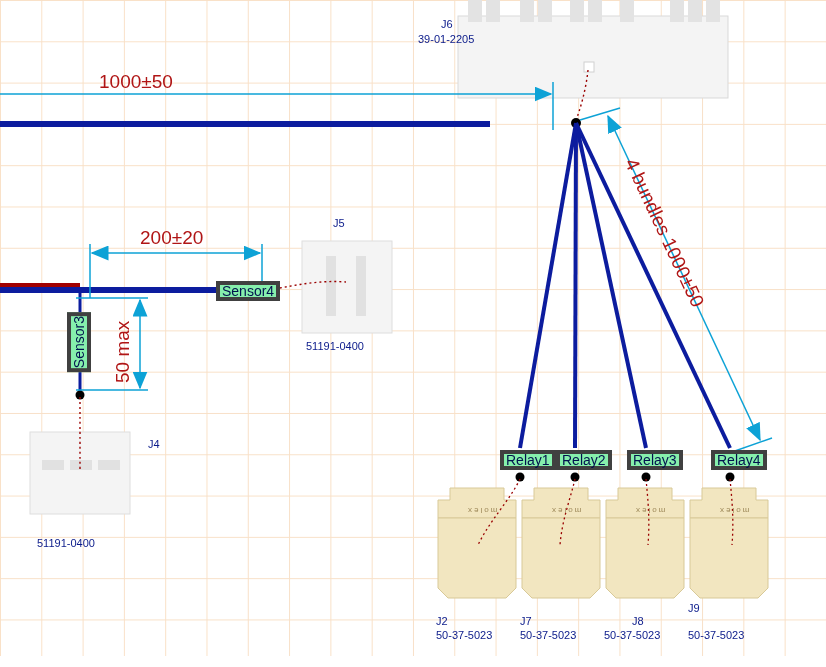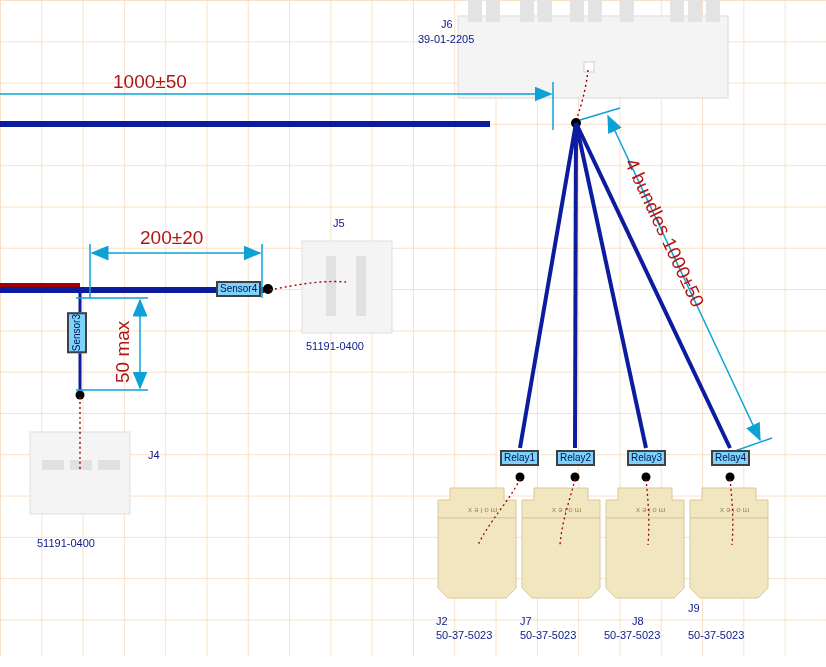--- a/index.html
+++ b/index.html
@@ -6,21 +6,21 @@
   .canvas{position:relative;width:826px;height:656px;background:#fff}
   
   .grid{position:absolute;inset:0;background-image:
     linear-gradient(to right,#f3c79a 0,#f3c79a 1px,transparent 1px),
     linear-gradient(to bottom,#f3c79a 0,#f3c79a 1px,transparent 1px);
     background-size:41.3px 41.3px;opacity:.55}
   .abs{position:absolute}
   .conn-label{color:#0a1a8a;font-size:11px}
   .conn-part{color:#0a1a8a;font-size:11px}
   .dim{color:#b01515;font-size:19px}
-  .tag{font-size:10px;color:#00114d;border:2px solid #404040;background:#7dd3fc;padding:0 2px;line-height:12px;white-space:nowrap}
+  .tag{font-size:14px;color:#00114d;border:4px solid #404040;background:#86efac;padding:0 2px;line-height:12px;white-space:nowrap}
   .vtag{writing-mode:vertical-rl;transform:rotate(180deg)}
   .molex{font-size:8px;letter-spacing:2px;color:#9c8757;transform:scaleY(-1) scaleX(-1)}
   svg{position:absolute;inset:0;width:826px;height:667px;overflow:visible}
 </style>
 </head>
 <body>
 <div class="canvas">
 
 <div class="grid"></div>
 
@@ -142,38 +142,38 @@
     <line x1="732" y1="452" x2="772" y2="438"></line>
   </g>
 </svg>
 
 <div class="abs conn-label" style="left:441px;top:18px">J6</div>
 <div class="abs conn-part" style="left:418px;top:33px">39-01-2205</div>
 
 <div class="abs conn-label" style="left:333px;top:217px">J5</div>
 <div class="abs conn-part" style="left:306px;top:340px">51191-0400</div>
 
-<div class="abs conn-label" style="left:148px;top:449px">J4</div>
+<div class="abs conn-label" style="left:148px;top:438px">J4</div>
 <div class="abs conn-part" style="left:37px;top:537px">51191-0400</div>
 
 <div class="abs conn-label" style="left:436px;top:615px">J2</div>
 <div class="abs conn-part" style="left:436px;top:629px">50-37-5023</div>
 <div class="abs conn-label" style="left:520px;top:615px">J7</div>
 <div class="abs conn-part" style="left:520px;top:629px">50-37-5023</div>
 <div class="abs conn-label" style="left:632px;top:615px">J8</div>
 <div class="abs conn-part" style="left:604px;top:629px">50-37-5023</div>
 <div class="abs conn-label" style="left:688px;top:602px">J9</div>
 <div class="abs conn-part" style="left:688px;top:629px">50-37-5023</div>
 
 <div class="abs molex" style="left:466px;top:506px">molex</div>
 <div class="abs molex" style="left:550px;top:506px">molex</div>
 <div class="abs molex" style="left:634px;top:506px">molex</div>
 <div class="abs molex" style="left:718px;top:506px">molex</div>
 
-<div class="abs dim" style="left:113px;top:71px">1000±50</div>
+<div class="abs dim" style="left:99px;top:71px">1000±50</div>
 <div class="abs dim" style="left:140px;top:227px">200±20</div>
 <div class="abs dim" style="left:112px;top:383px;transform-origin:0 0;transform:rotate(-90deg)">50 max</div>
 <div class="abs dim" style="left:640px;top:155px;transform-origin:0 0;transform:rotate(65deg)">4 bundles 1000±50</div>
 
 <div class="abs tag vtag" style="left:67px;top:312px">Sensor3</div>
 <div class="abs tag" style="left:216px;top:281px">Sensor4</div>
 <div class="abs tag" style="left:500px;top:450px">Relay1</div>
 <div class="abs tag" style="left:556px;top:450px">Relay2</div>
 <div class="abs tag" style="left:627px;top:450px">Relay3</div>
 <div class="abs tag" style="left:711px;top:450px">Relay4</div>

